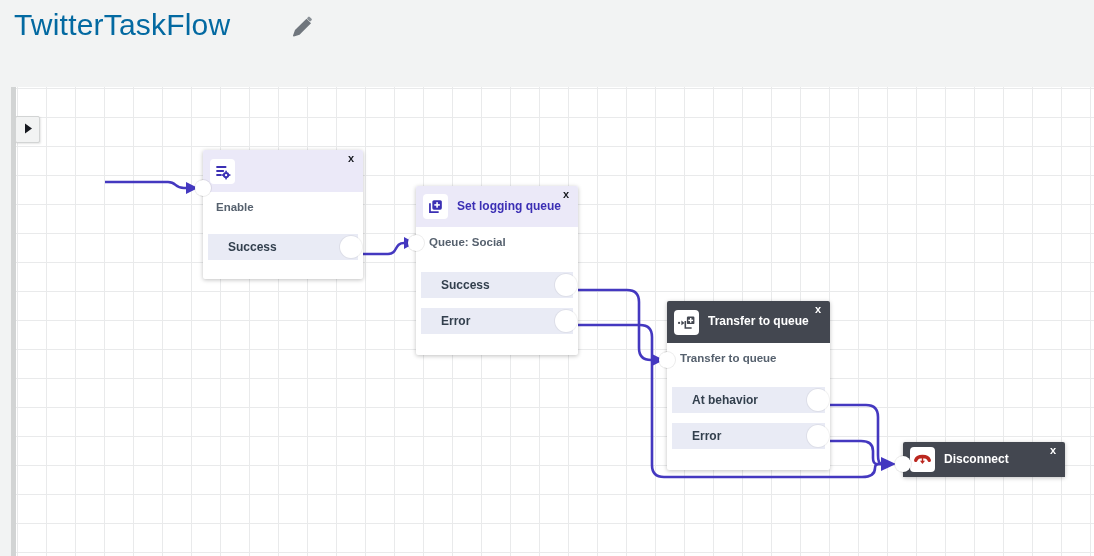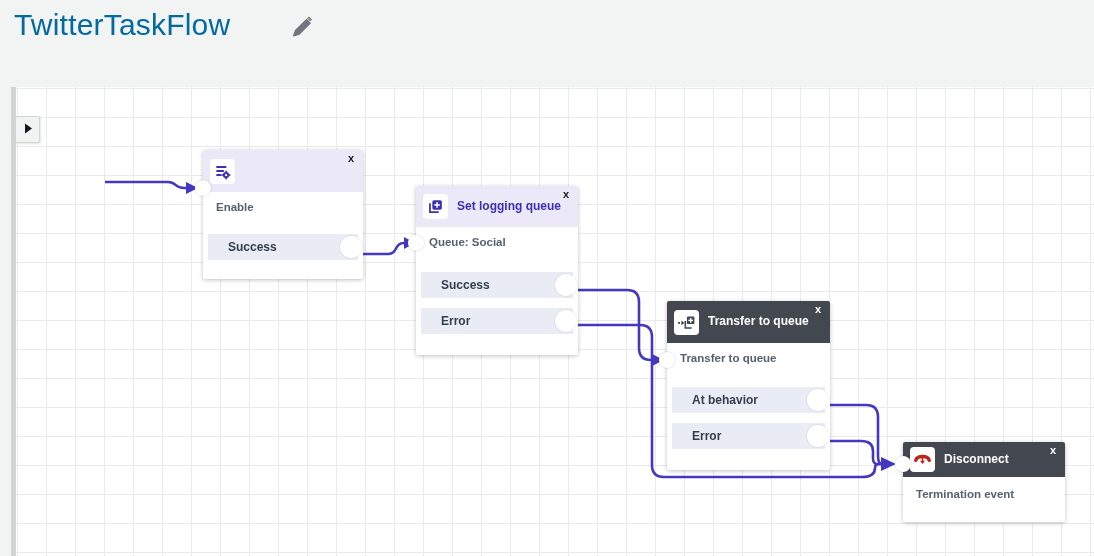--- a/index.html
+++ b/index.html
@@ -222,17 +222,14 @@
       <span class="icon-chip">
         <svg width="19" height="19" viewBox="0 0 24 24">
           <path d="M3.5 13 C5.5 6.8, 18.5 6.8, 20.5 13" stroke="#bb271f" stroke-width="4.4" stroke-linecap="round" fill="none"></path>
           <rect x="11.1" y="9.5" width="1.8" height="4.8" fill="#bb271f"></rect>
           <polygon points="8.8,13.6 15.2,13.6 12,17.6" fill="#bb271f"></polygon>
         </svg>
       </span>
       <span class="hdr-title">Disconnect</span>
       <button class="close-x">x</button>
     </div>
-    <div class="brow">
-      <div class="body-label">Termination event</div>
-    </div>
   </div>
 </div>
 
 </body></html>

